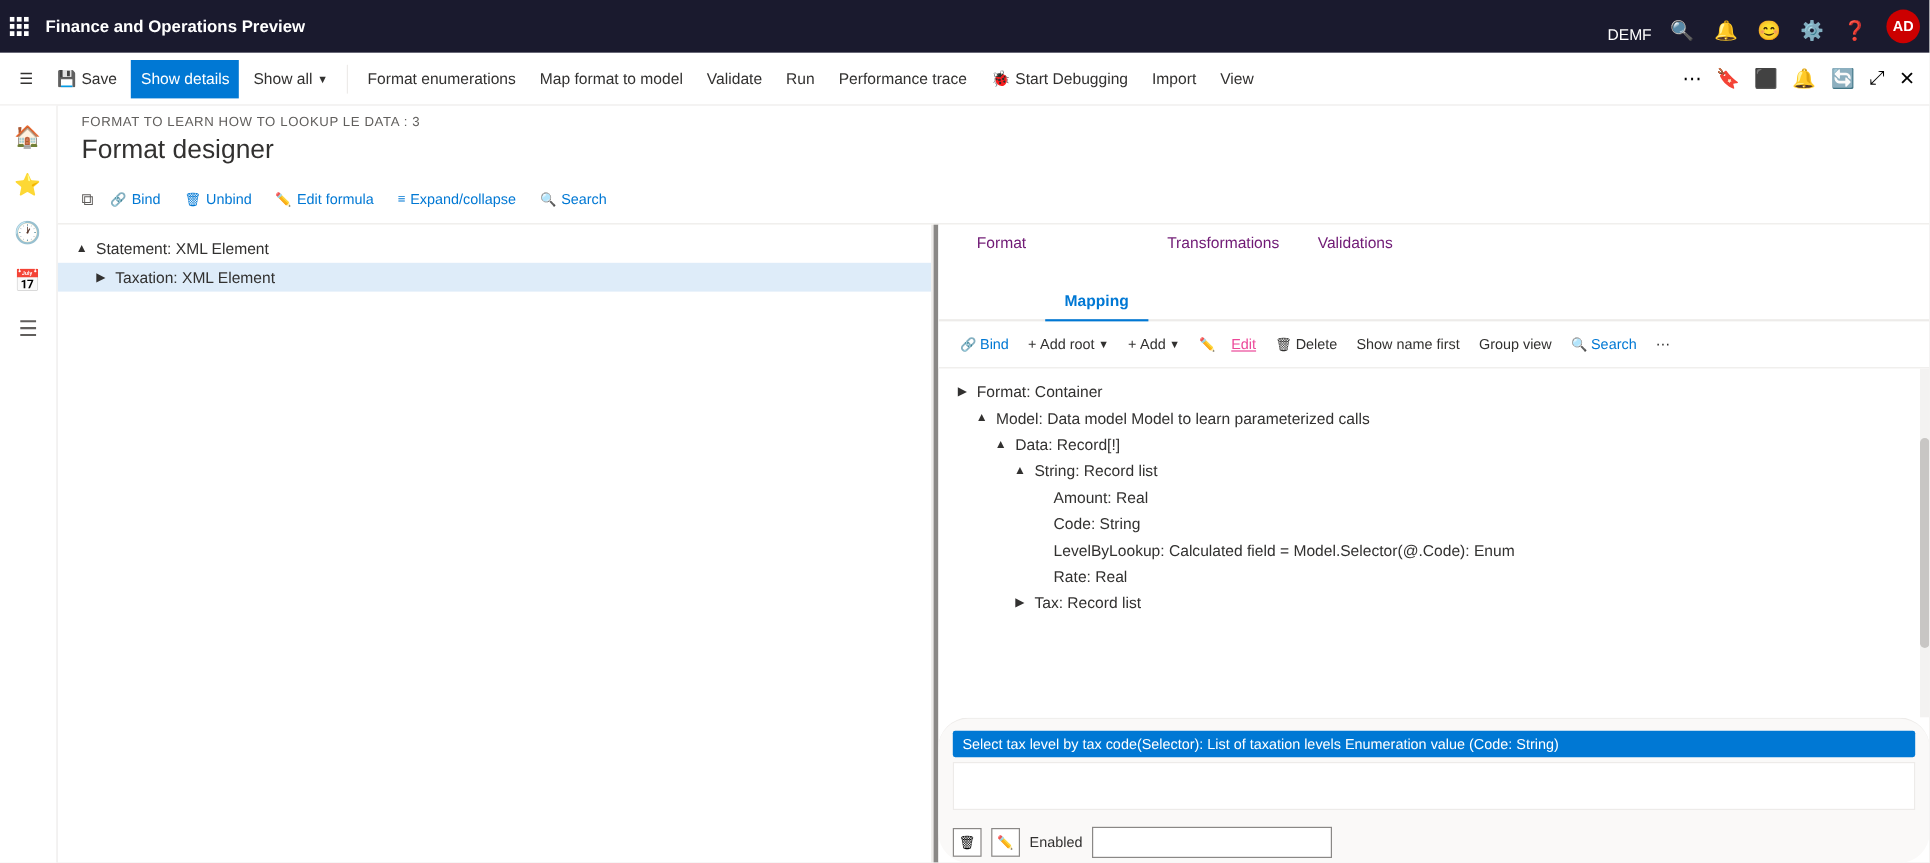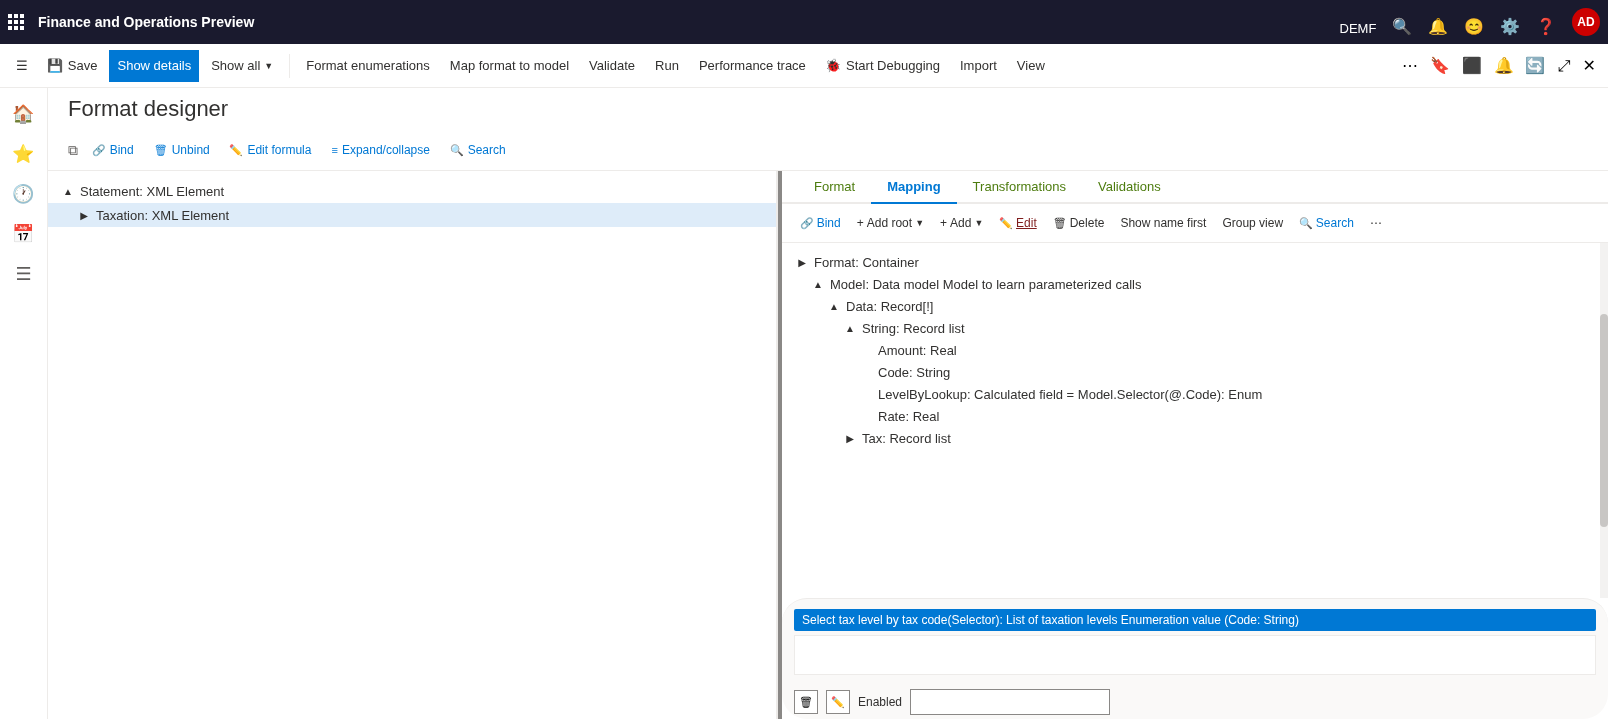--- a/index.html
+++ b/index.html
@@ -49,22 +49,22 @@
     .tree-area { flex: 1; overflow-y: auto; padding: 8px 0; }
     .tree-item { display: flex; align-items: center; padding: 4px 12px; cursor: pointer; font-size: 13px; color: #323130; }
     .tree-item.selected { background: #deecf9; }
     .tree-item.indent1 { padding-left: 28px; }
     .tree-expand { width: 16px; height: 16px; display: flex; align-items: center; justify-content: center; font-size: 10px; cursor: pointer; margin-right: 4px; }
     .drag-handle { width: 4px; background: #8a8886; cursor: col-resize; }
 
     
     .right-pane { flex: 1; background: white; display: flex; flex-direction: column; overflow: hidden; }
     .mapping-tabs { display: flex; border-bottom: 2px solid #edebe9; padding: 0 16px; background: white; }
-    .tab { padding: 8px 16px; cursor: pointer; font-size: 13px; color: #4d7c0f; border-bottom: 2px solid transparent; margin-bottom: -2px; }
-    .tab.active { color: #0078d4; border-bottom-color: #0078d4; font-weight: 600; }
+    .tab { padding: 8px 16px; cursor: pointer; font-size: 13px; color: #701a75; border-bottom: 2px solid transparent; margin-bottom: -2px; }
+    .tab.active { color: #0078d4; border-bottom-color: #0078d4; font-weight: 600; margin-top: 48px; }
 
     
     .mapping-toolbar { display: flex; align-items: center; gap: 4px; padding: 6px 12px; border-bottom: 1px solid #edebe9; background: white; flex-wrap: wrap; }
     .map-btn { display: flex; align-items: center; gap: 3px; padding: 3px 6px; border: none; background: none; cursor: pointer; font-size: 12px; color: #323130; height: 26px; }
     .map-btn.blue { color: #0078d4; }
     .map-btn.edit-btn { color: #0078d4; }
     .map-btn .chevron { font-size: 9px; }
 
     
     .mapping-tree { flex: 1; overflow-y: auto; padding: 8px 0; }
@@ -176,20 +176,21 @@
     <div class="nav-icon">🏠</div>
     <div class="nav-icon">⭐</div>
     <div class="nav-icon">🕐</div>
     <div class="nav-icon">📅</div>
     <div class="nav-icon">☰</div>
   </div>
 
   <div class="content-area">
 
     <div class="page-header">
+      <div class="breadcrumb">FORMAT TO LEARN HOW TO LOOKUP LE DATA : 3</div>
       <div class="page-title">Format designer</div>
 
       <div class="toolbar">
         <span style="color:#605e5c;font-size:14px;cursor:pointer;">⧉</span>
         <button class="tool-btn">
           <span style="font-size:11px;">🔗</span>
           <span>Bind</span>
         </button>
         <button class="tool-btn">
           <span style="font-size:11px;">🗑</span>
@@ -254,21 +255,21 @@
             <span>Add root</span>
             <span class="chevron">▼</span>
           </button>
           <button class="map-btn">
             <span>+</span>
             <span>Add</span>
             <span class="chevron">▼</span>
           </button>
           <button class="map-btn edit-btn">
             <span style="font-size:11px;">✏️</span>
-            <span style="color:#7f1d1d;text-decoration:underline;">Edit</span>
+            <span style="color:#ec4899;text-decoration:underline;margin-left:10px;">Edit</span>
           </button>
           <button class="map-btn">
             <span style="font-size:11px;">🗑</span>
             <span>Delete</span>
           </button>
           <button class="map-btn">
             <span>Show name first</span>
           </button>
           <button class="map-btn">
             <span>Group view</span>

